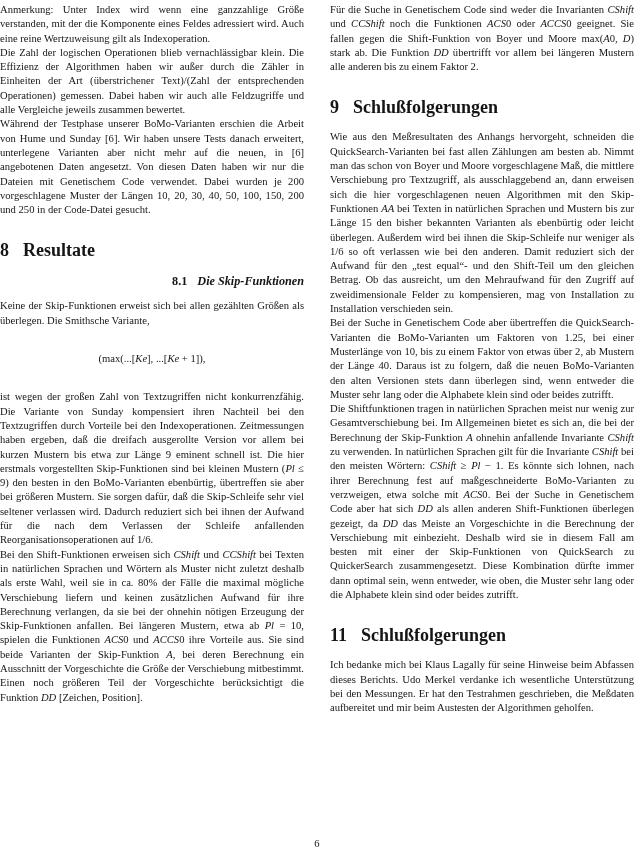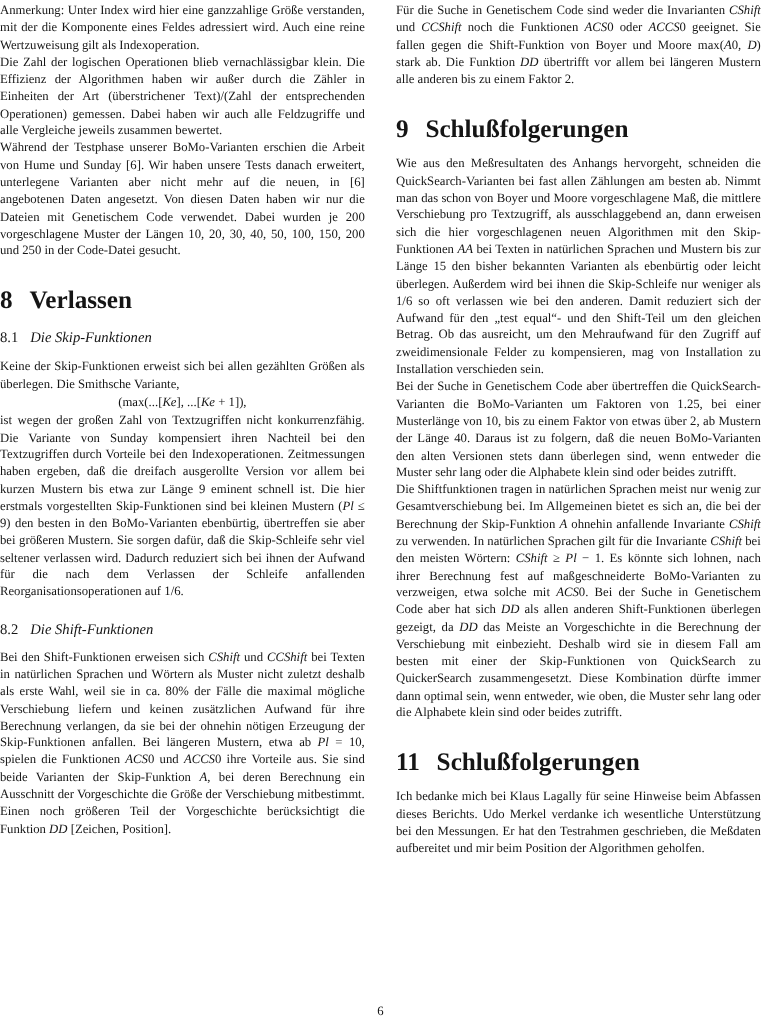--- a/index.html
+++ b/index.html
@@ -33,71 +33,71 @@
   .para {
     margin: 0;
     font-size: 10.6px;
     line-height: 14.3px;
     text-align: justify;
   }
   .formula {
     font-size: 10.6px;
     line-height: 14.3px;
     text-align: center;
-    margin: 1px 0;
+    margin: 24px 0;
   }
   .sec-heading {
     font-weight: bold;
-    font-size: 21px;
+    font-size: 18px;
     line-height: 18px;
     margin: 24px 0 14px 0;
   }
   .sec-num { display: inline-block; margin-right: 14px; }
   .subsec-heading {
-    font-weight: normal;
+    font-weight: bold;
     font-size: 12.2px;
     line-height: 15px;
     margin: 15px 0 10px 0;
+    text-align: right;
   }
   .subsec-num { display: inline-block; margin-right: 10px; }
   .subsec-title { font-style: italic; }
   i { }
   .footer {
     position: absolute;
     left: 0;
     right: 0;
     bottom: 5px;
     text-align: center;
     font-size: 10.6px;
     line-height: 12px;
   }
 </style>
 </head>
 <body>
 
 <div class="page">
   <div class="cols">
     <div class="col" id="col-left">
-        <p class="para">Anmerkung: Unter Index wird hier eine ganzzahlige Größe verstanden, mit der die Komponente eines Feldes adressiert wird. Auch eine reine Wertzuweisung gilt als Indexoperation.</p>
+        <p class="para">Anmerkung: Unter Index wird wenn eine ganzzahlige Größe verstanden, mit der die Komponente eines Feldes adressiert wird. Auch eine reine Wertzuweisung gilt als Indexoperation.</p>
         <p class="para">Die Zahl der logischen Operationen blieb vernachlässigbar klein. Die Effizienz der Algorithmen haben wir außer durch die Zähler in Einheiten der Art (überstrichener Text)/(Zahl der entsprechenden Operationen) gemessen. Dabei haben wir auch alle Feldzugriffe und alle Vergleiche jeweils zusammen bewertet.</p>
         <p class="para">Während der Testphase unserer BoMo-Varianten erschien die Arbeit von Hume und Sunday [6]. Wir haben unsere Tests danach erweitert, unterlegene Varianten aber nicht mehr auf die neuen, in [6] angebotenen Daten angesetzt. Von diesen Daten haben wir nur die Dateien mit Genetischem Code verwendet. Dabei wurden je 200 vorgeschlagene Muster der Längen 10, 20, 30, 40, 50, 100, 150, 200 und 250 in der Code-Datei gesucht.</p>
-        <div class="sec-heading"><span class="sec-num">8</span><span class="sec-title">Verlassen</span></div>
+        <div class="sec-heading"><span class="sec-num">8</span><span class="sec-title">Resultate</span></div>
         <div class="subsec-heading"><span class="subsec-num">8.1</span><span class="subsec-title">Die Skip-Funktionen</span></div>
         <p class="para">Keine der Skip-Funktionen erweist sich bei allen gezählten Größen als überlegen. Die Smithsche Variante,</p>
         <div class="formula">(max(...[<i>Ke</i>], ...[<i>Ke</i> + 1]),</div>
         <p class="para">ist wegen der großen Zahl von Textzugriffen nicht konkurrenzfähig. Die Variante von Sunday kompensiert ihren Nachteil bei den Textzugriffen durch Vorteile bei den Indexoperationen. Zeitmessungen haben ergeben, daß die dreifach ausgerollte Version vor allem bei kurzen Mustern bis etwa zur Länge 9 eminent schnell ist. Die hier erstmals vorgestellten Skip-Funktionen sind bei kleinen Mustern (<i>Pl</i> ≤ 9) den besten in den BoMo-Varianten ebenbürtig, übertreffen sie aber bei größeren Mustern. Sie sorgen dafür, daß die Skip-Schleife sehr viel seltener verlassen wird. Dadurch reduziert sich bei ihnen der Aufwand für die nach dem Verlassen der Schleife anfallenden Reorganisationsoperationen auf 1/6.</p>
-        <div class="subsec-heading"><span class="subsec-num">8.2</span><span class="subsec-title">Die Shift-Funktionen</span></div>
         <p class="para">Bei den Shift-Funktionen erweisen sich <i>CShift</i> und <i>CCShift</i> bei Texten in natürlichen Sprachen und Wörtern als Muster nicht zuletzt deshalb als erste Wahl, weil sie in ca. 80% der Fälle die maximal mögliche Verschiebung liefern und keinen zusätzlichen Aufwand für ihre Berechnung verlangen, da sie bei der ohnehin nötigen Erzeugung der Skip-Funktionen anfallen. Bei längeren Mustern, etwa ab <i>Pl</i> = 10, spielen die Funktionen <i>ACS</i>0 und <i>ACCS</i>0 ihre Vorteile aus. Sie sind beide Varianten der Skip-Funktion <i>A</i>, bei deren Berechnung ein Ausschnitt der Vorgeschichte die Größe der Verschiebung mitbestimmt. Einen noch größeren Teil der Vorgeschichte berücksichtigt die Funktion <i>DD</i> [Zeichen, Position].</p>
       </div>
     <div class="col" id="col-right">
         <p class="para">Für die Suche in Genetischem Code sind weder die Invarianten <i>CShift</i> und <i>CCShift</i> noch die Funktionen <i>ACS</i>0 oder <i>ACCS</i>0 geeignet. Sie fallen gegen die Shift-Funktion von Boyer und Moore max(<i>A</i>0, <i>D</i>) stark ab. Die Funktion <i>DD</i> übertrifft vor allem bei längeren Mustern alle anderen bis zu einem Faktor 2.</p>
         <div class="sec-heading"><span class="sec-num">9</span><span class="sec-title">Schlußfolgerungen</span></div>
         <p class="para">Wie aus den Meßresultaten des Anhangs hervorgeht, schneiden die QuickSearch-Varianten bei fast allen Zählungen am besten ab. Nimmt man das schon von Boyer und Moore vorgeschlagene Maß, die mittlere Verschiebung pro Textzugriff, als ausschlaggebend an, dann erweisen sich die hier vorgeschlagenen neuen Algorithmen mit den Skip-Funktionen <i>AA</i> bei Texten in natürlichen Sprachen und Mustern bis zur Länge 15 den bisher bekannten Varianten als ebenbürtig oder leicht überlegen. Außerdem wird bei ihnen die Skip-Schleife nur weniger als 1/6 so oft verlassen wie bei den anderen. Damit reduziert sich der Aufwand für den „test equal“- und den Shift-Teil um den gleichen Betrag. Ob das ausreicht, um den Mehraufwand für den Zugriff auf zweidimensionale Felder zu kompensieren, mag von Installation zu Installation verschieden sein.</p>
         <p class="para">Bei der Suche in Genetischem Code aber übertreffen die QuickSearch-Varianten die BoMo-Varianten um Faktoren von 1.25, bei einer Musterlänge von 10, bis zu einem Faktor von etwas über 2, ab Mustern der Länge 40. Daraus ist zu folgern, daß die neuen BoMo-Varianten den alten Versionen stets dann überlegen sind, wenn entweder die Muster sehr lang oder die Alphabete klein sind oder beides zutrifft.</p>
         <p class="para">Die Shiftfunktionen tragen in natürlichen Sprachen meist nur wenig zur Gesamtverschiebung bei. Im Allgemeinen bietet es sich an, die bei der Berechnung der Skip-Funktion <i>A</i> ohnehin anfallende Invariante <i>CShift</i> zu verwenden. In natürlichen Sprachen gilt für die Invariante <i>CShift</i> bei den meisten Wörtern: <i>CShift</i> ≥ <i>Pl</i> − 1. Es könnte sich lohnen, nach ihrer Berechnung fest auf maßgeschneiderte BoMo-Varianten zu verzweigen, etwa solche mit <i>ACS</i>0. Bei der Suche in Genetischem Code aber hat sich <i>DD</i> als allen anderen Shift-Funktionen überlegen gezeigt, da <i>DD</i> das Meiste an Vorgeschichte in die Berechnung der Verschiebung mit einbezieht. Deshalb wird sie in diesem Fall am besten mit einer der Skip-Funktionen von QuickSearch zu QuickerSearch zusammengesetzt. Diese Kombination dürfte immer dann optimal sein, wenn entweder, wie oben, die Muster sehr lang oder die Alphabete klein sind oder beides zutrifft.</p>
         <div class="sec-heading"><span class="sec-num">11</span><span class="sec-title">Schlußfolgerungen</span></div>
-        <p class="para">Ich bedanke mich bei Klaus Lagally für seine Hinweise beim Abfassen dieses Berichts. Udo Merkel verdanke ich wesentliche Unterstützung bei den Messungen. Er hat den Testrahmen geschrieben, die Meßdaten aufbereitet und mir beim Position der Algorithmen geholfen.</p>
+        <p class="para">Ich bedanke mich bei Klaus Lagally für seine Hinweise beim Abfassen dieses Berichts. Udo Merkel verdanke ich wesentliche Unterstützung bei den Messungen. Er hat den Testrahmen geschrieben, die Meßdaten aufbereitet und mir beim Austesten der Algorithmen geholfen.</p>
       </div>
   </div>
   <div class="footer">
     <span>6</span>
   </div>
 </div>
 
 </body></html>

